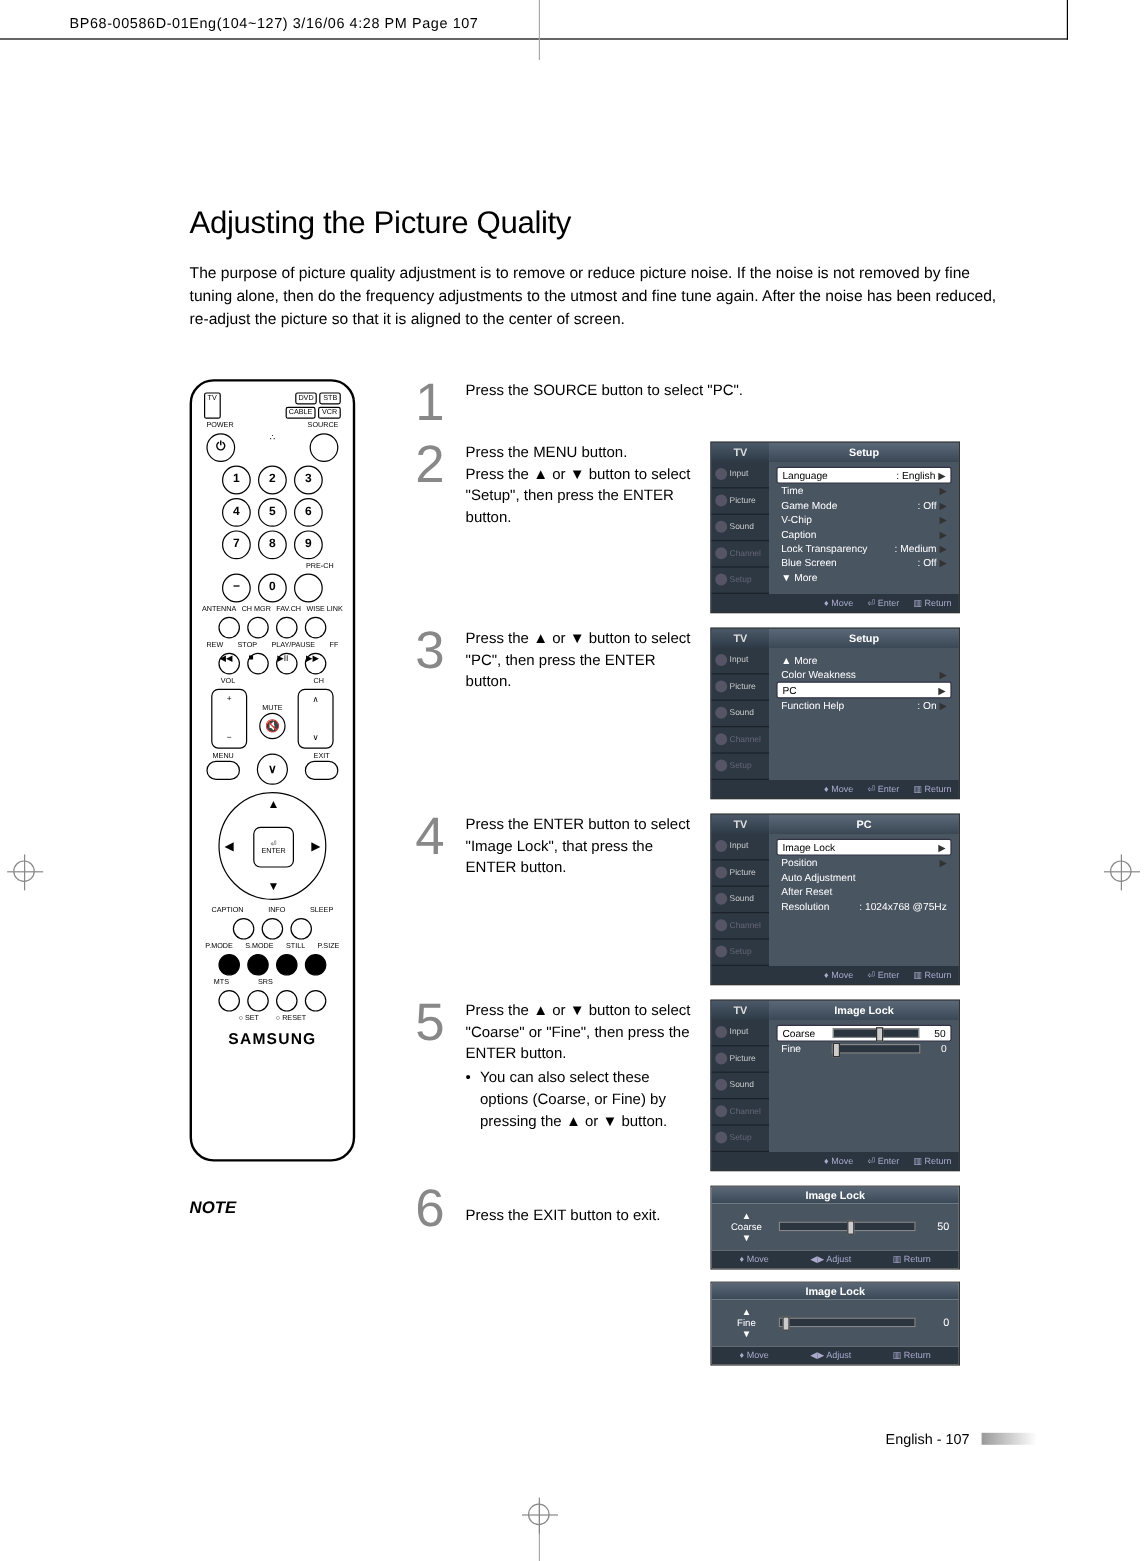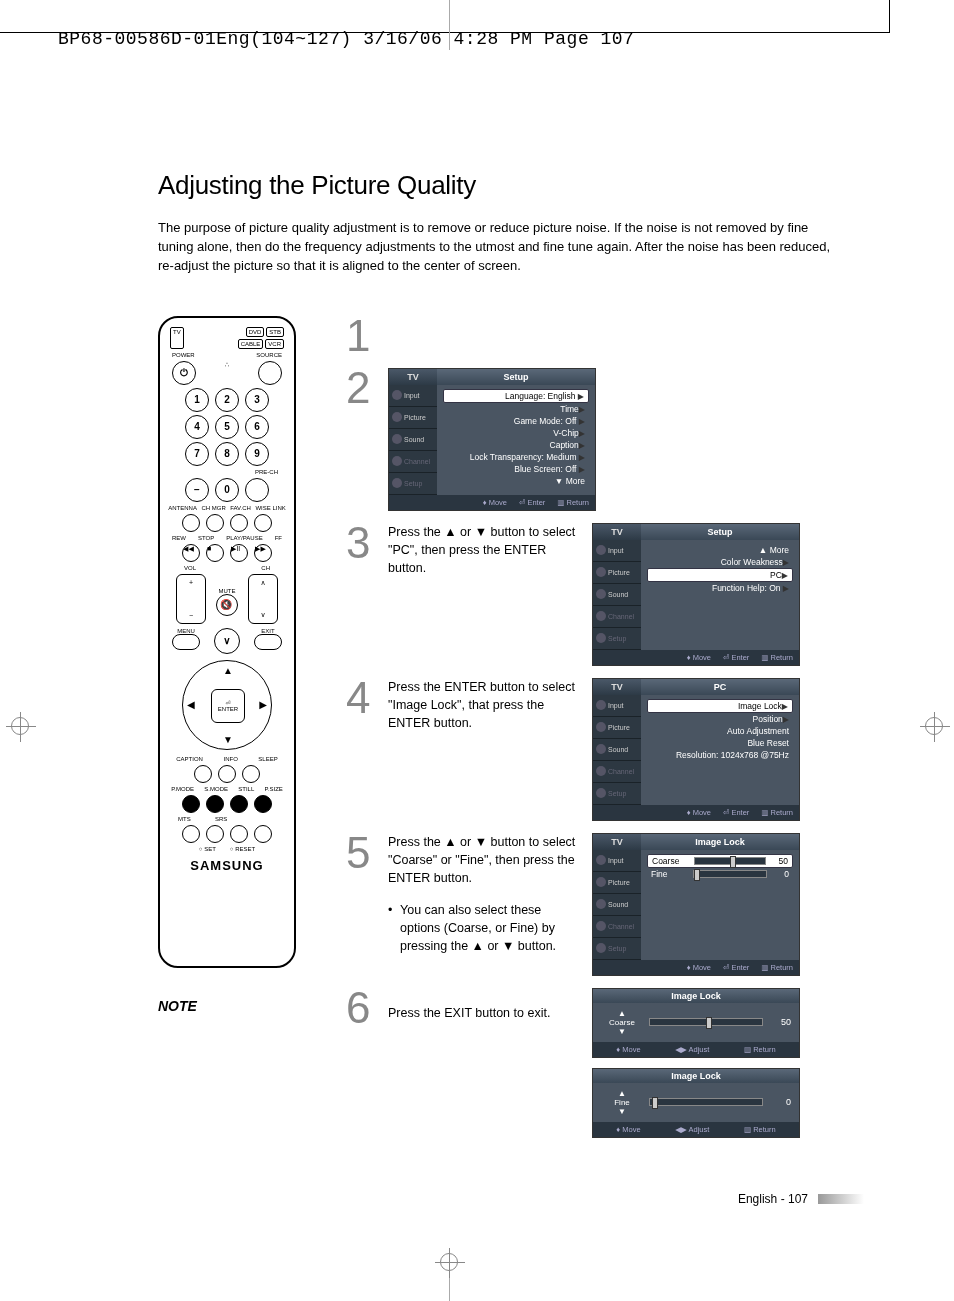--- a/index.html
+++ b/index.html
@@ -7,24 +7,24 @@
     margin: 0;
     font-family: Arial, Helvetica, sans-serif;
     background: #fff;
     width: 954px;
     height: 1301px;
     position: relative;
     color: #000;
   }
   .header-line {
     position: absolute;
-    top: 29px;
+    top: 12px;
     left: 58px;
-    font-family: Liberation Mono, monospace;
-    font-size: 18px;
+    font-family: Liberation Sans, sans-serif;
+    font-size: 12px;
     letter-spacing: 0.5px;
   }
   .header-rule {
     position: absolute;
     top: 32px;
     left: 0;
     width: 890px;
     border-bottom: 1px solid #000;
   }
   .header-tick {
@@ -136,21 +136,21 @@
     width: 28px;
     flex-shrink: 0;
     font-family: Arial, sans-serif;
   }
   .step-text {
     font-size: 12.5px;
     line-height: 1.45;
     width: 190px;
     flex-shrink: 0;
   }
-  .step-text .bullet { margin-top:14px; padding-left:12px; position:relative;}
+  .step-text .bullet { margin-top:2px; padding-left:12px; position:relative;}
   .step-text .bullet::before { content:"•"; position:absolute; left:0;}
   .osd {
     width: 208px;
     flex-shrink: 0;
     font-size: 9px;
   }
   .osd-box {
     border: 1px solid #333;
     background: #5d6b7a;
     color: #fff;
@@ -199,21 +199,21 @@
   }
   .osd-nav-item.dim { color: #667; }
   .osd-nav-icon { width:10px; height:10px; border-radius:50%; background:#556; flex-shrink:0;}
   .osd-content {
     flex: 1;
     background: #4a5562;
     padding: 4px 6px;
   }
   .osd-row {
     display: flex;
-    justify-content: flex-end;
+    justify-content: space-between;
     align-items: center;
     padding: 1px 4px;
     font-size: 8.5px;
     color: #fff;
     position: relative;
   }
   .osd-row.sel {
     background: #fff;
     color: #000;
     border-radius: 2px;
@@ -477,24 +477,27 @@
 
       <div class="note-block">
         <div class="note-title">NOTE</div>
       </div>
     </div>
 
     <div class="steps-col">
 
       <div class="step short" style="min-height:40px;">
         <div class="step-num">1</div>
+        <div class="step-text" style="width:400px;">Press the SOURCE button to select "PC".</div>
       </div>
 
       <div class="step">
         <div class="step-num">2</div>
+        <div class="step-text" style="white-space:pre-line;">Press the MENU button.
+Press the ▲ or ▼ button to select "Setup", then press the ENTER button.</div>
         <div class="osd">
           <div class="osd-box">
             <div class="osd-titlebar">
                 <div class="osd-title-left">TV</div>
                 <div class="osd-title-right">Setup</div>
               </div>
             <div class="osd-body">
               <div class="osd-nav">
                 <div class="osd-nav-item">
                     <span class="osd-nav-icon"></span>
@@ -660,21 +663,21 @@
                   </div>
                   <div class="osd-row">
                     <span>Position</span>
                     <span> <span class="arrow">▶</span></span>
                   </div>
                   <div class="osd-row">
                     <span>Auto Adjustment</span>
                     <span> </span>
                   </div>
                   <div class="osd-row">
-                    <span>Blue Reset</span>
+                    <span>After Reset</span>
                     <span> </span>
                   </div>
                   <div class="osd-row">
                     <span>Resolution</span>
                     <span>: 1024x768 @75Hz </span>
                   </div>
                 </div>
             </div>
             <div class="osd-footer">
                 <span>♦ <span>Move</span></span>

